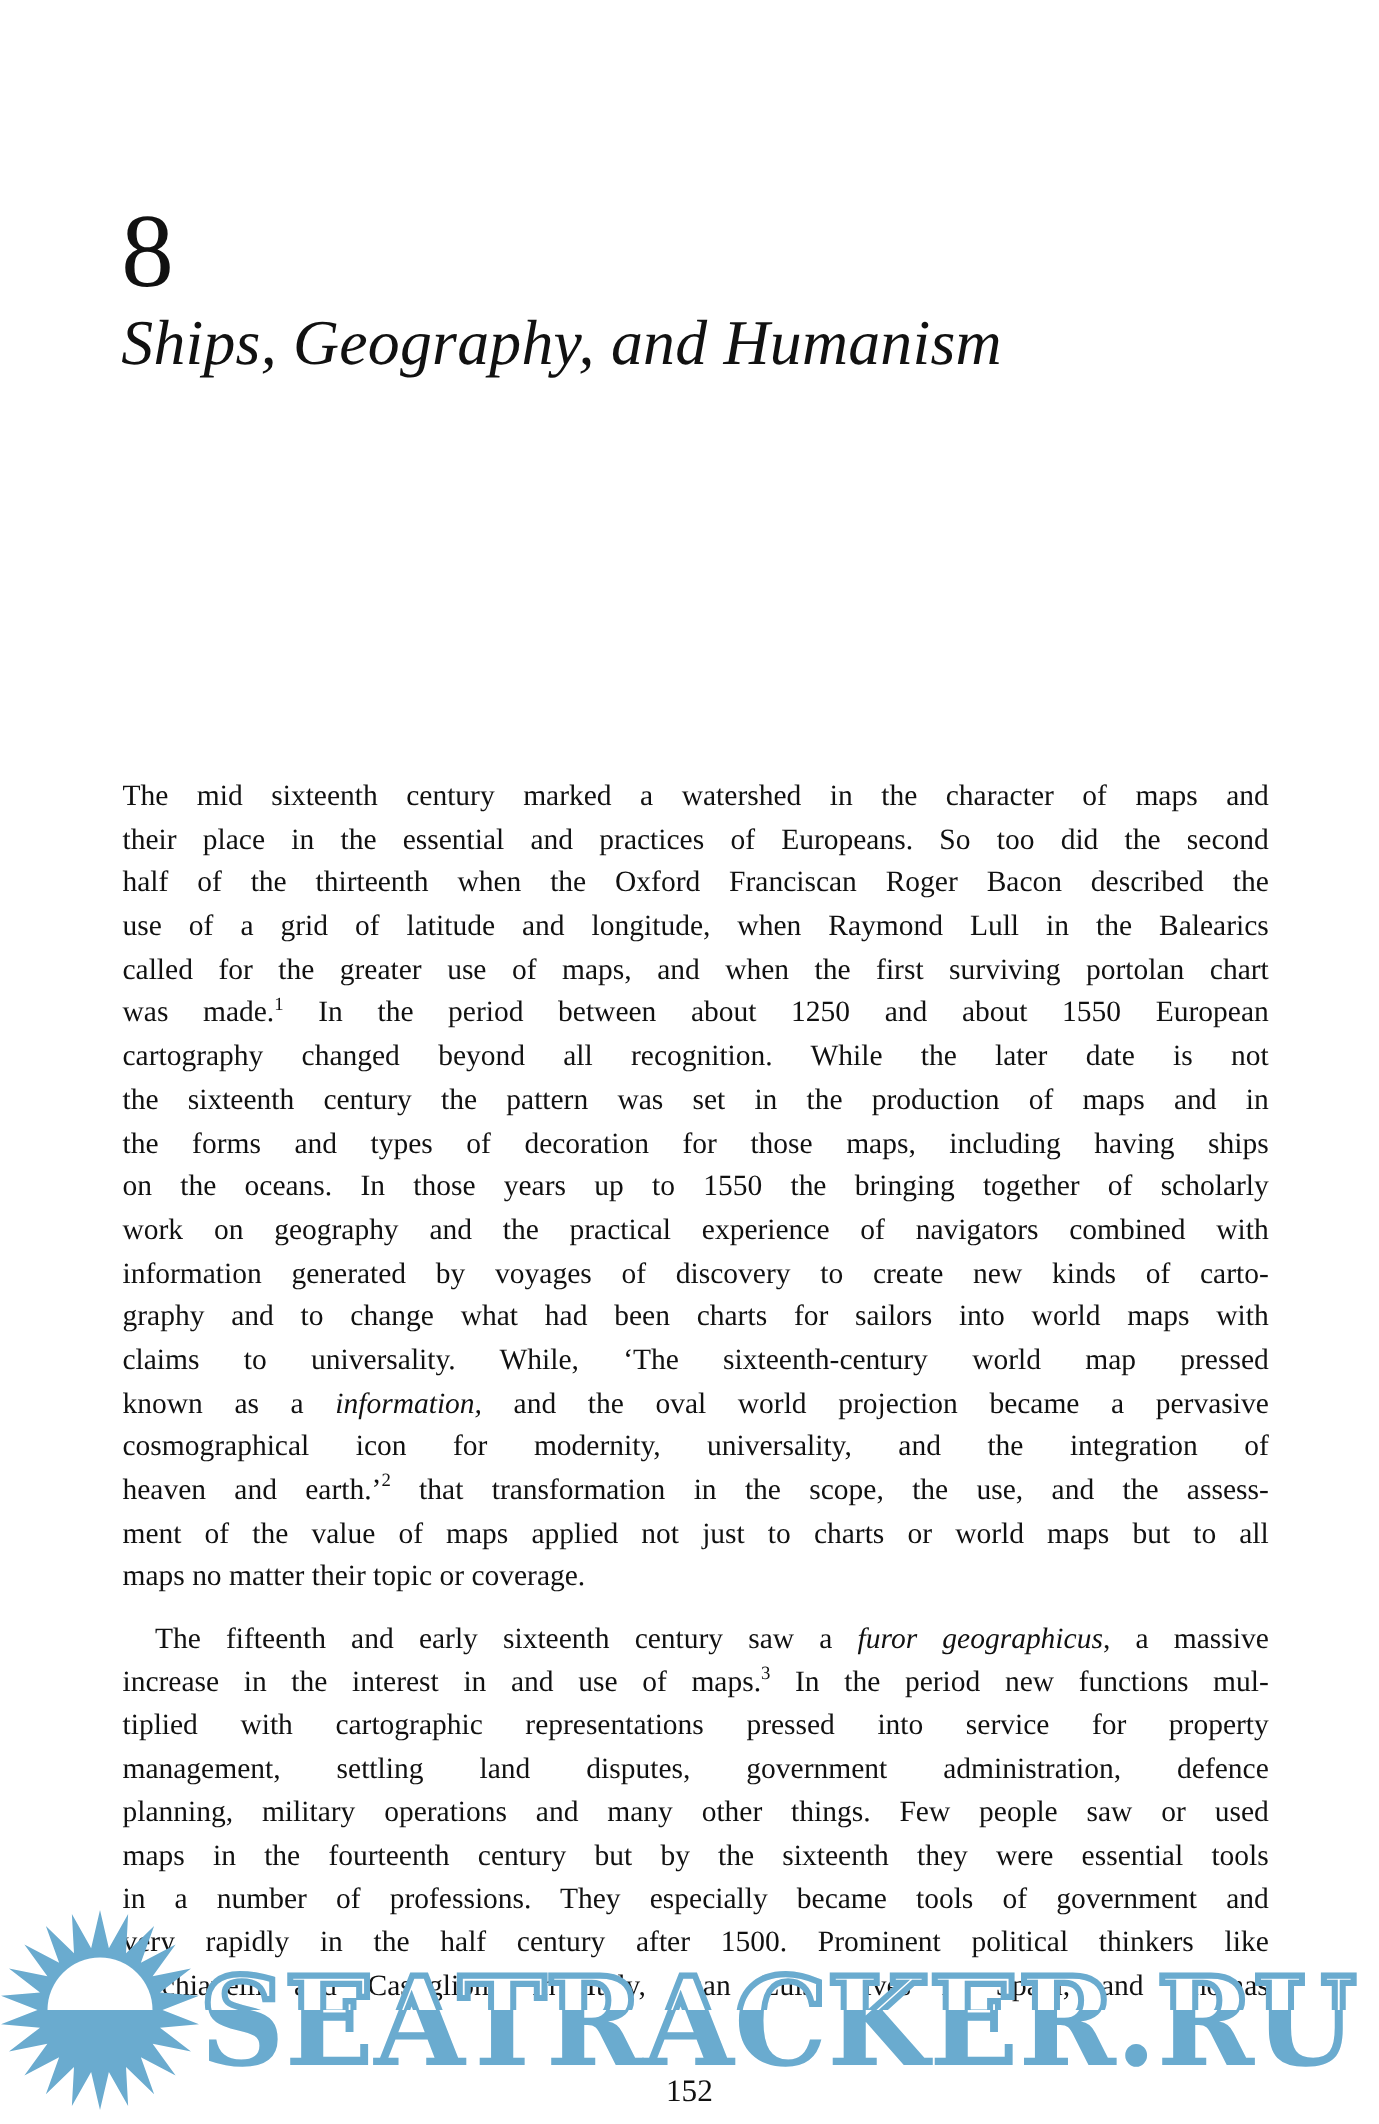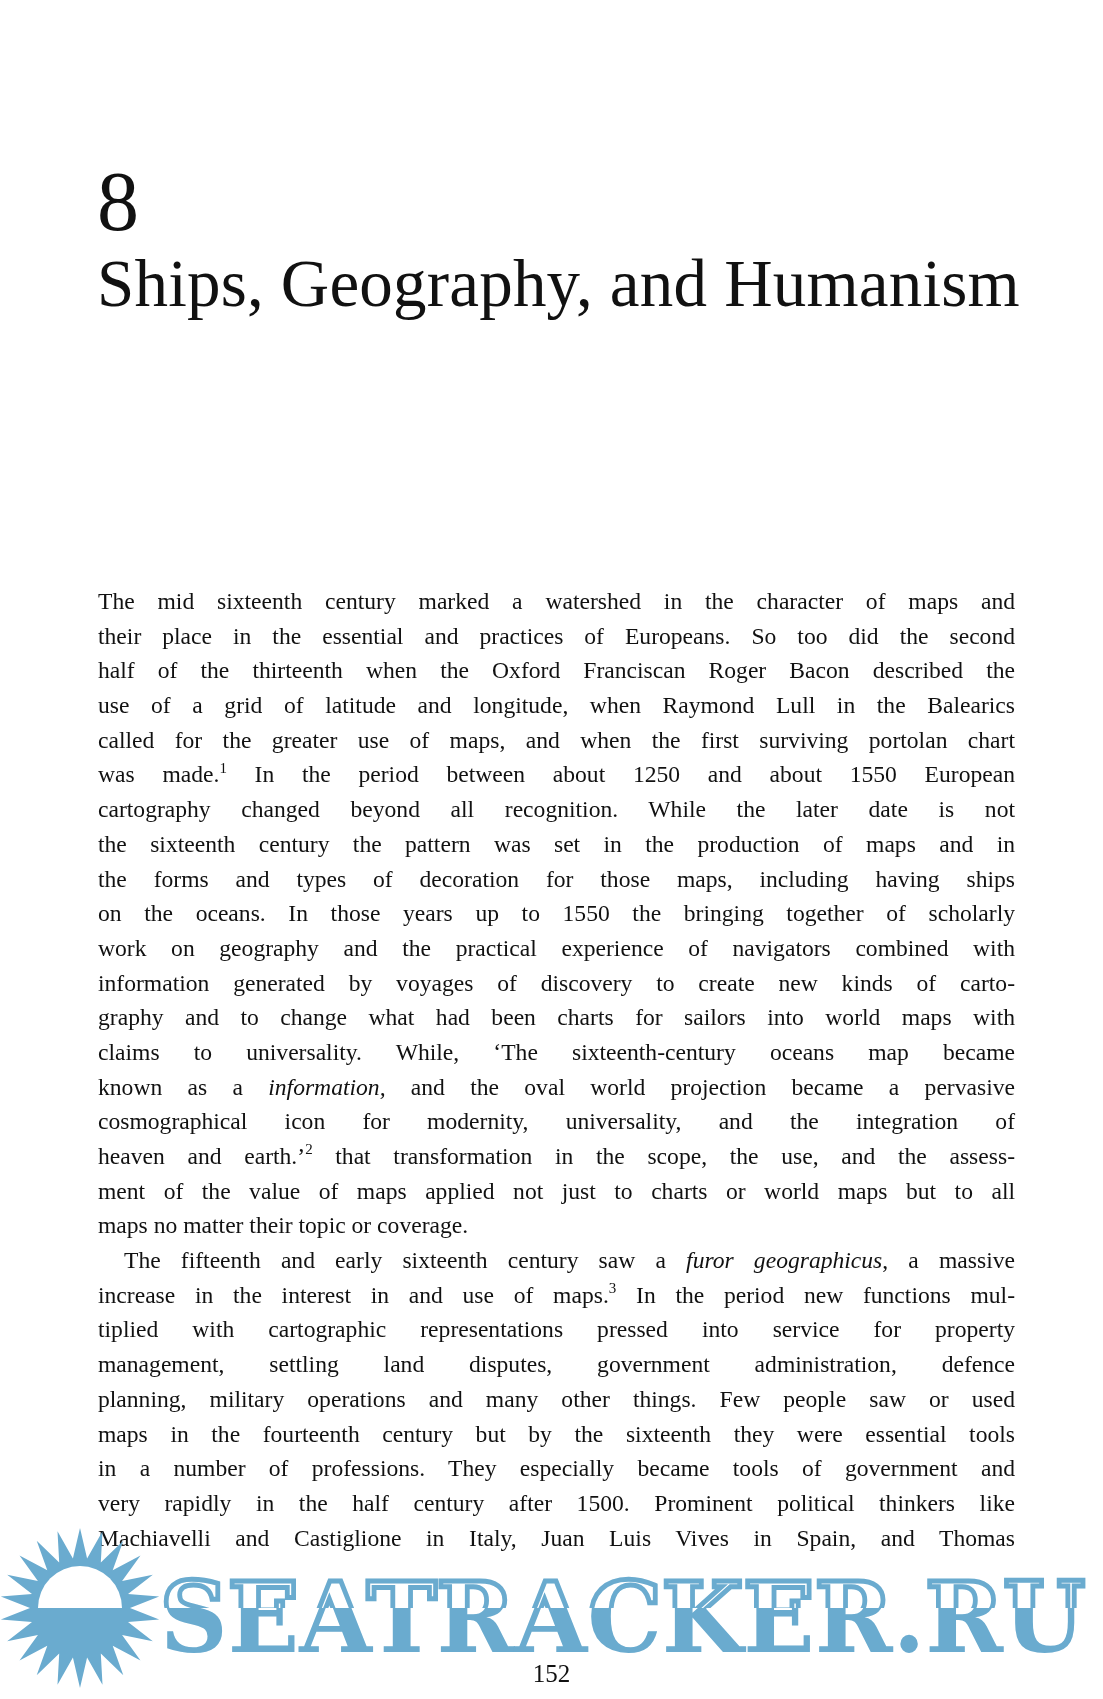--- a/index.html
+++ b/index.html
@@ -1,23 +1,23 @@
 <!DOCTYPE html>
 <html><head>
 <meta charset="utf-8">
 <style>
   html, body { margin:0; padding:0; background:#ffffff; }
   body { width:1103px; height:1699px; position:relative; overflow:hidden;
          font-family:"Liberation Serif", "DejaVu Serif", serif; color:#111; }
   .chapter-num { position:absolute; left:97px; top:160px; font-size:84px; line-height:1; font-weight:normal; }
-  .chapter-title { position:absolute; left:97px; top:250px; font-size:67px; line-height:1; font-weight:normal; white-space:nowrap; letter-spacing:0.2px; }
-  .body-text { position:absolute; left:98px; top:584px; width:917px; font-size:23.6px; }
+  .chapter-title { position:absolute; left:97px; top:250px; font-size:51px; line-height:1; font-weight:normal; white-space:nowrap; letter-spacing:0.2px;font-style:italic; }
+  .body-text { position:absolute; left:98px; top:620px; width:917px; font-size:23.6px; }
   .line { display:block; height:34.7px; line-height:34.7px; text-align:justify; text-align-last:justify; white-space:nowrap; overflow:visible; }
   .line.last { text-align-last:left; }
-  .line.indent { padding-left:26px; }
+  .line.indent { padding-left:26px;margin-top:15px; }
   .line > span.jw { display:inline-block; width:100%; text-align:justify; text-align-last:justify; white-space:normal; }
   sup { font-size:15px; line-height:0; vertical-align:super; position:relative; top:-1px; }
   .page-number { position:absolute; left:0; width:1103px; top:1660px; text-align:center; font-size:25px; z-index:1; }
   .watermark { position:absolute; left:0; top:1500px; width:1103px; height:199px; z-index:5; pointer-events:none; }
 </style>
 </head>
 <body>
 
 <div class="chapter-num">8</div>
 <h1 class="chapter-title" style="margin:0;">Ships, Geography, and Humanism</h1>
@@ -30,21 +30,21 @@
       <div class="line"><span class="jw"><span>use of a grid of latitude and longitude, when Raymond Lull in the Balearics</span></span></div>
       <div class="line"><span class="jw"><span>called for the greater use of maps, and when the first surviving portolan chart</span></span></div>
       <div class="line"><span class="jw"><span>was made.</span><sup>1</sup><span> In the period between about 1250 and about 1550 European</span></span></div>
       <div class="line"><span class="jw"><span>cartography changed beyond all recognition. While the later date is not</span></span></div>
       <div class="line"><span class="jw"><span>the sixteenth century the pattern was set in the production of maps and in</span></span></div>
       <div class="line"><span class="jw"><span>the forms and types of decoration for those maps, including having ships</span></span></div>
       <div class="line"><span class="jw"><span>on the oceans. In those years up to 1550 the bringing together of scholarly</span></span></div>
       <div class="line"><span class="jw"><span>work on geography and the practical experience of navigators combined with</span></span></div>
       <div class="line"><span class="jw"><span>information generated by voyages of discovery to create new kinds of carto-</span></span></div>
       <div class="line"><span class="jw"><span>graphy and to change what had been charts for sailors into world maps with</span></span></div>
-      <div class="line"><span class="jw"><span>claims to universality. While, ‘The sixteenth-century oceans map became</span></span></div>
+      <div class="line"><span class="jw"><span>claims to universality. While, ‘The sixteenth-century world map pressed</span></span></div>
       <div class="line"><span class="jw"><span>known as a </span><em>information,</em><span> and the oval world projection became a pervasive</span></span></div>
       <div class="line"><span class="jw"><span>cosmographical icon for modernity, universality, and the integration of</span></span></div>
       <div class="line"><span class="jw"><span>heaven and earth.’</span><sup>2</sup><span> that transformation in the scope, the use, and the assess-</span></span></div>
       <div class="line"><span class="jw"><span>ment of the value of maps applied not just to charts or world maps but to all</span></span></div>
       <div class="line last"><span class="jw" style="text-align-last: left;"><span>maps no matter their topic or coverage.</span></span></div>
     </div>
     <div>
       <div class="line indent"><span class="jw"><span>The fifteenth and early sixteenth century saw a </span><em>furor geographicus</em><span>, a massive</span></span></div>
       <div class="line"><span class="jw"><span>increase in the interest in and use of maps.</span><sup>3</sup><span> In the period new functions mul-</span></span></div>
       <div class="line"><span class="jw"><span>tiplied with cartographic representations pressed into service for property</span></span></div>

